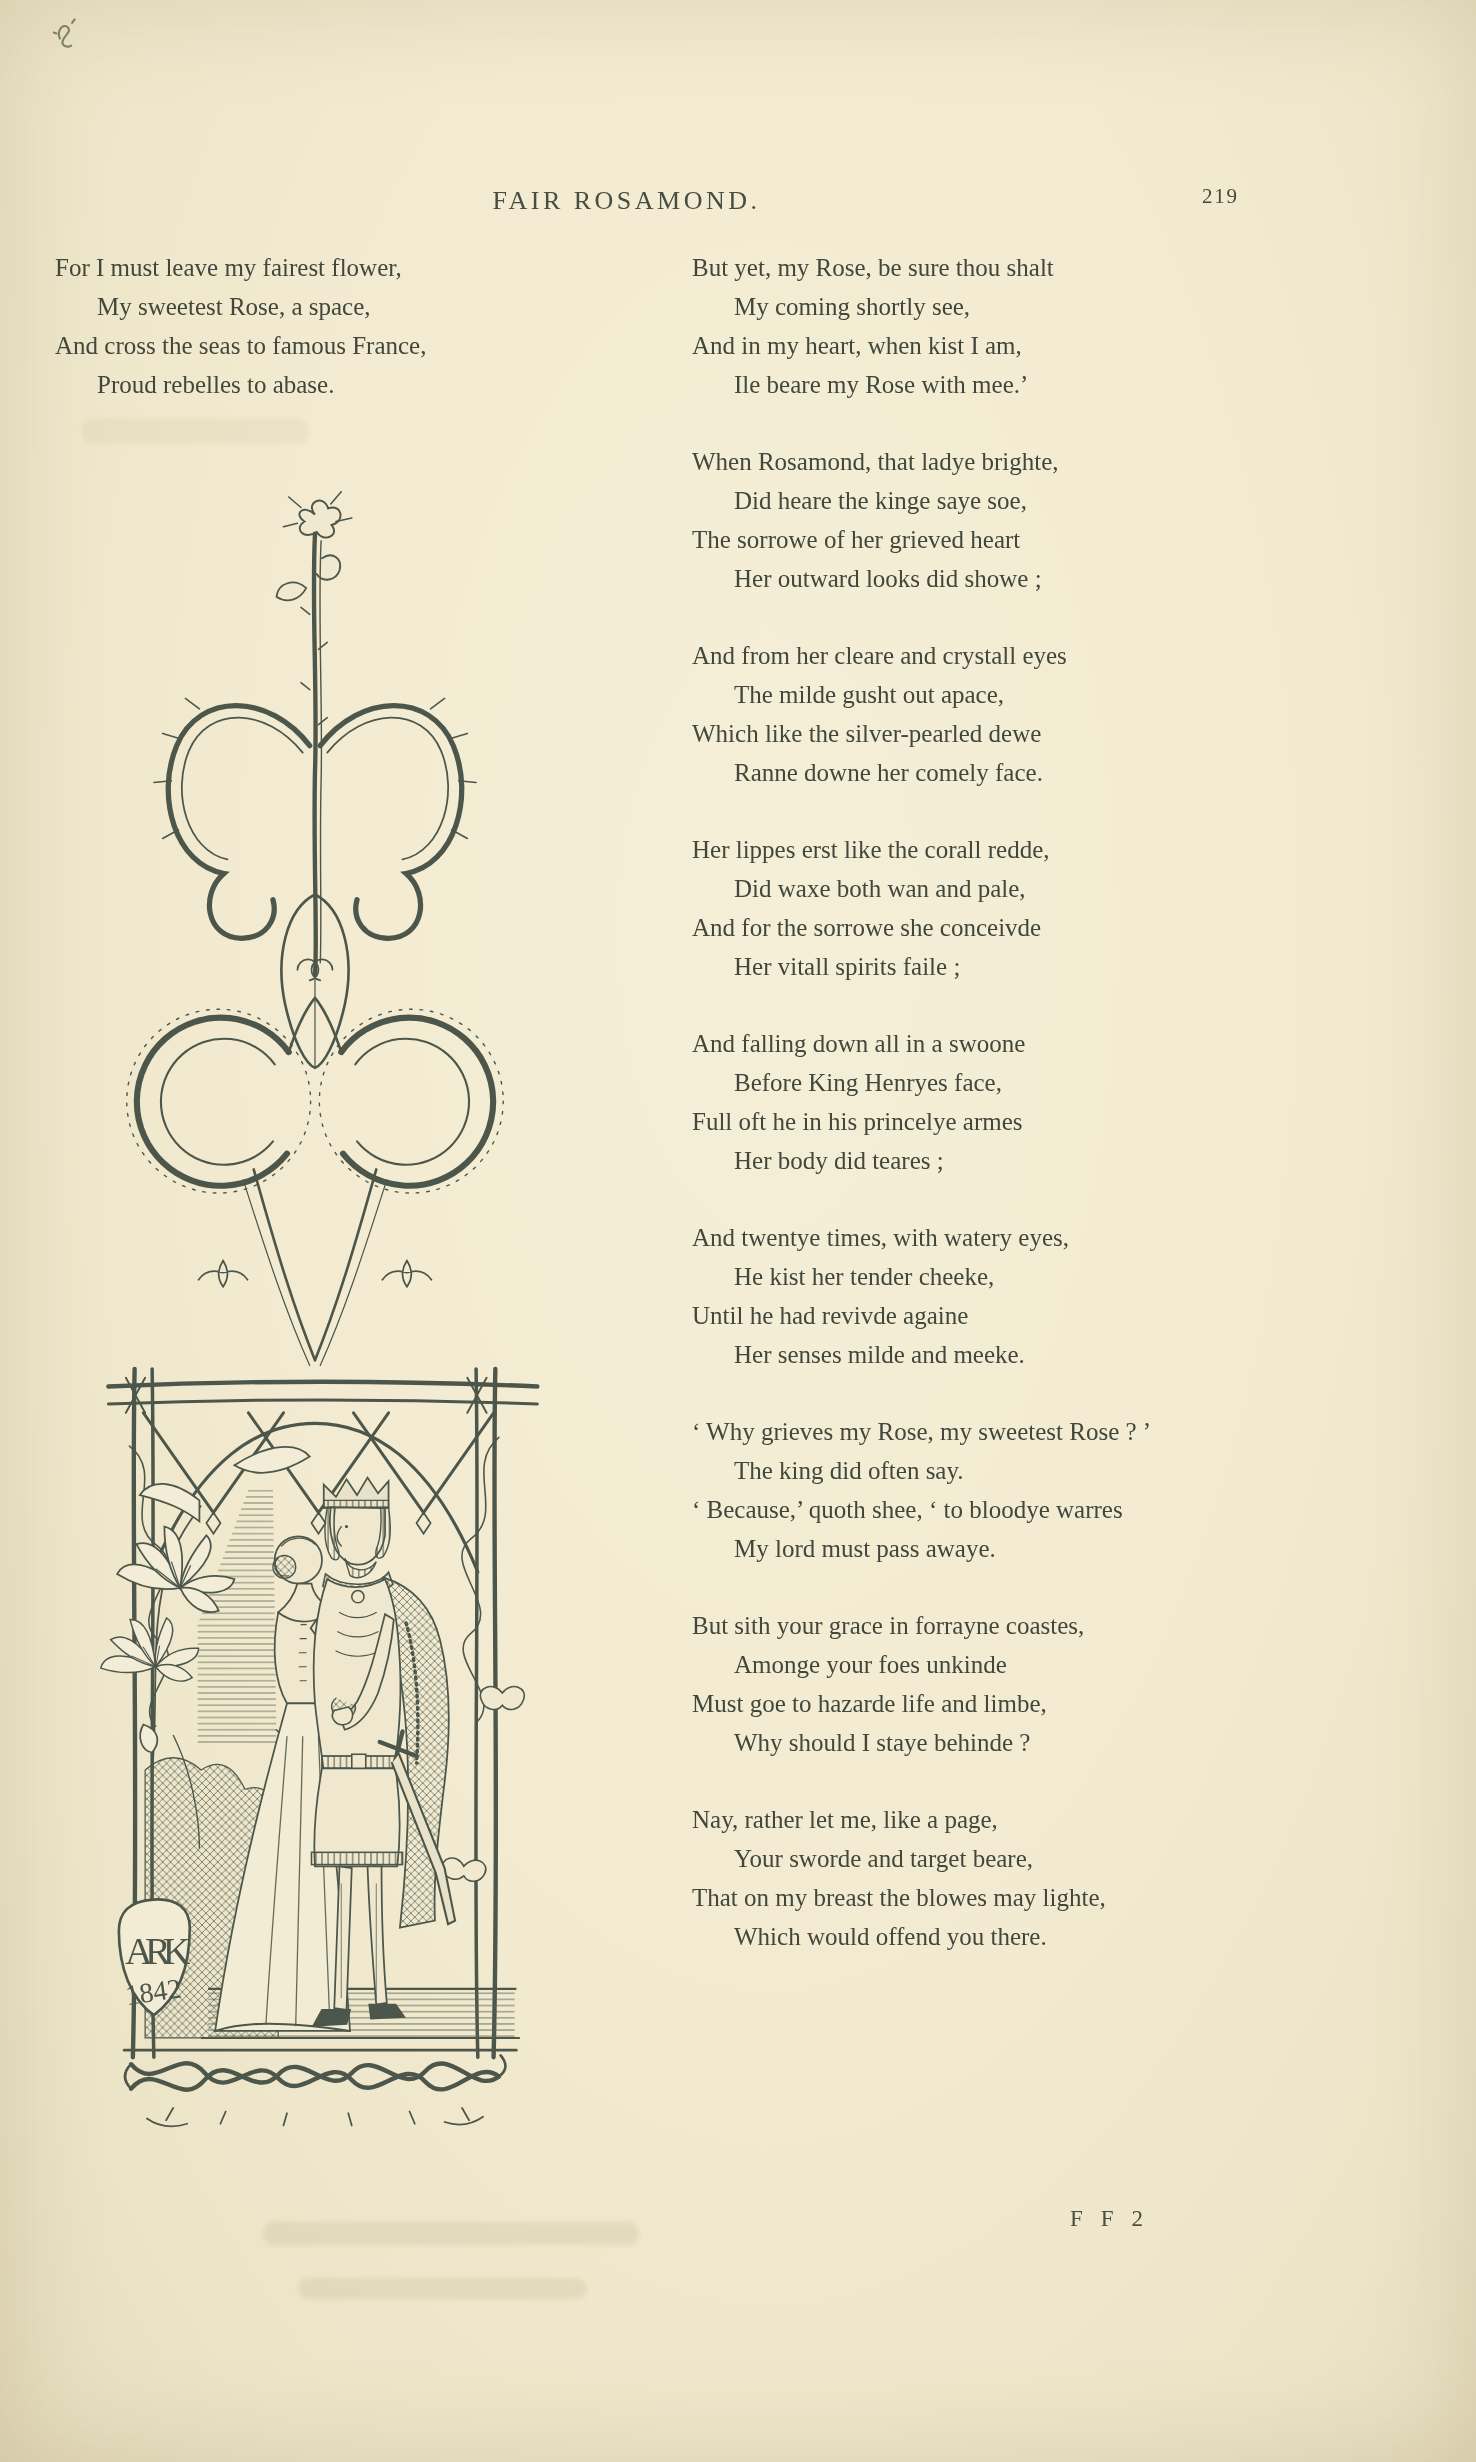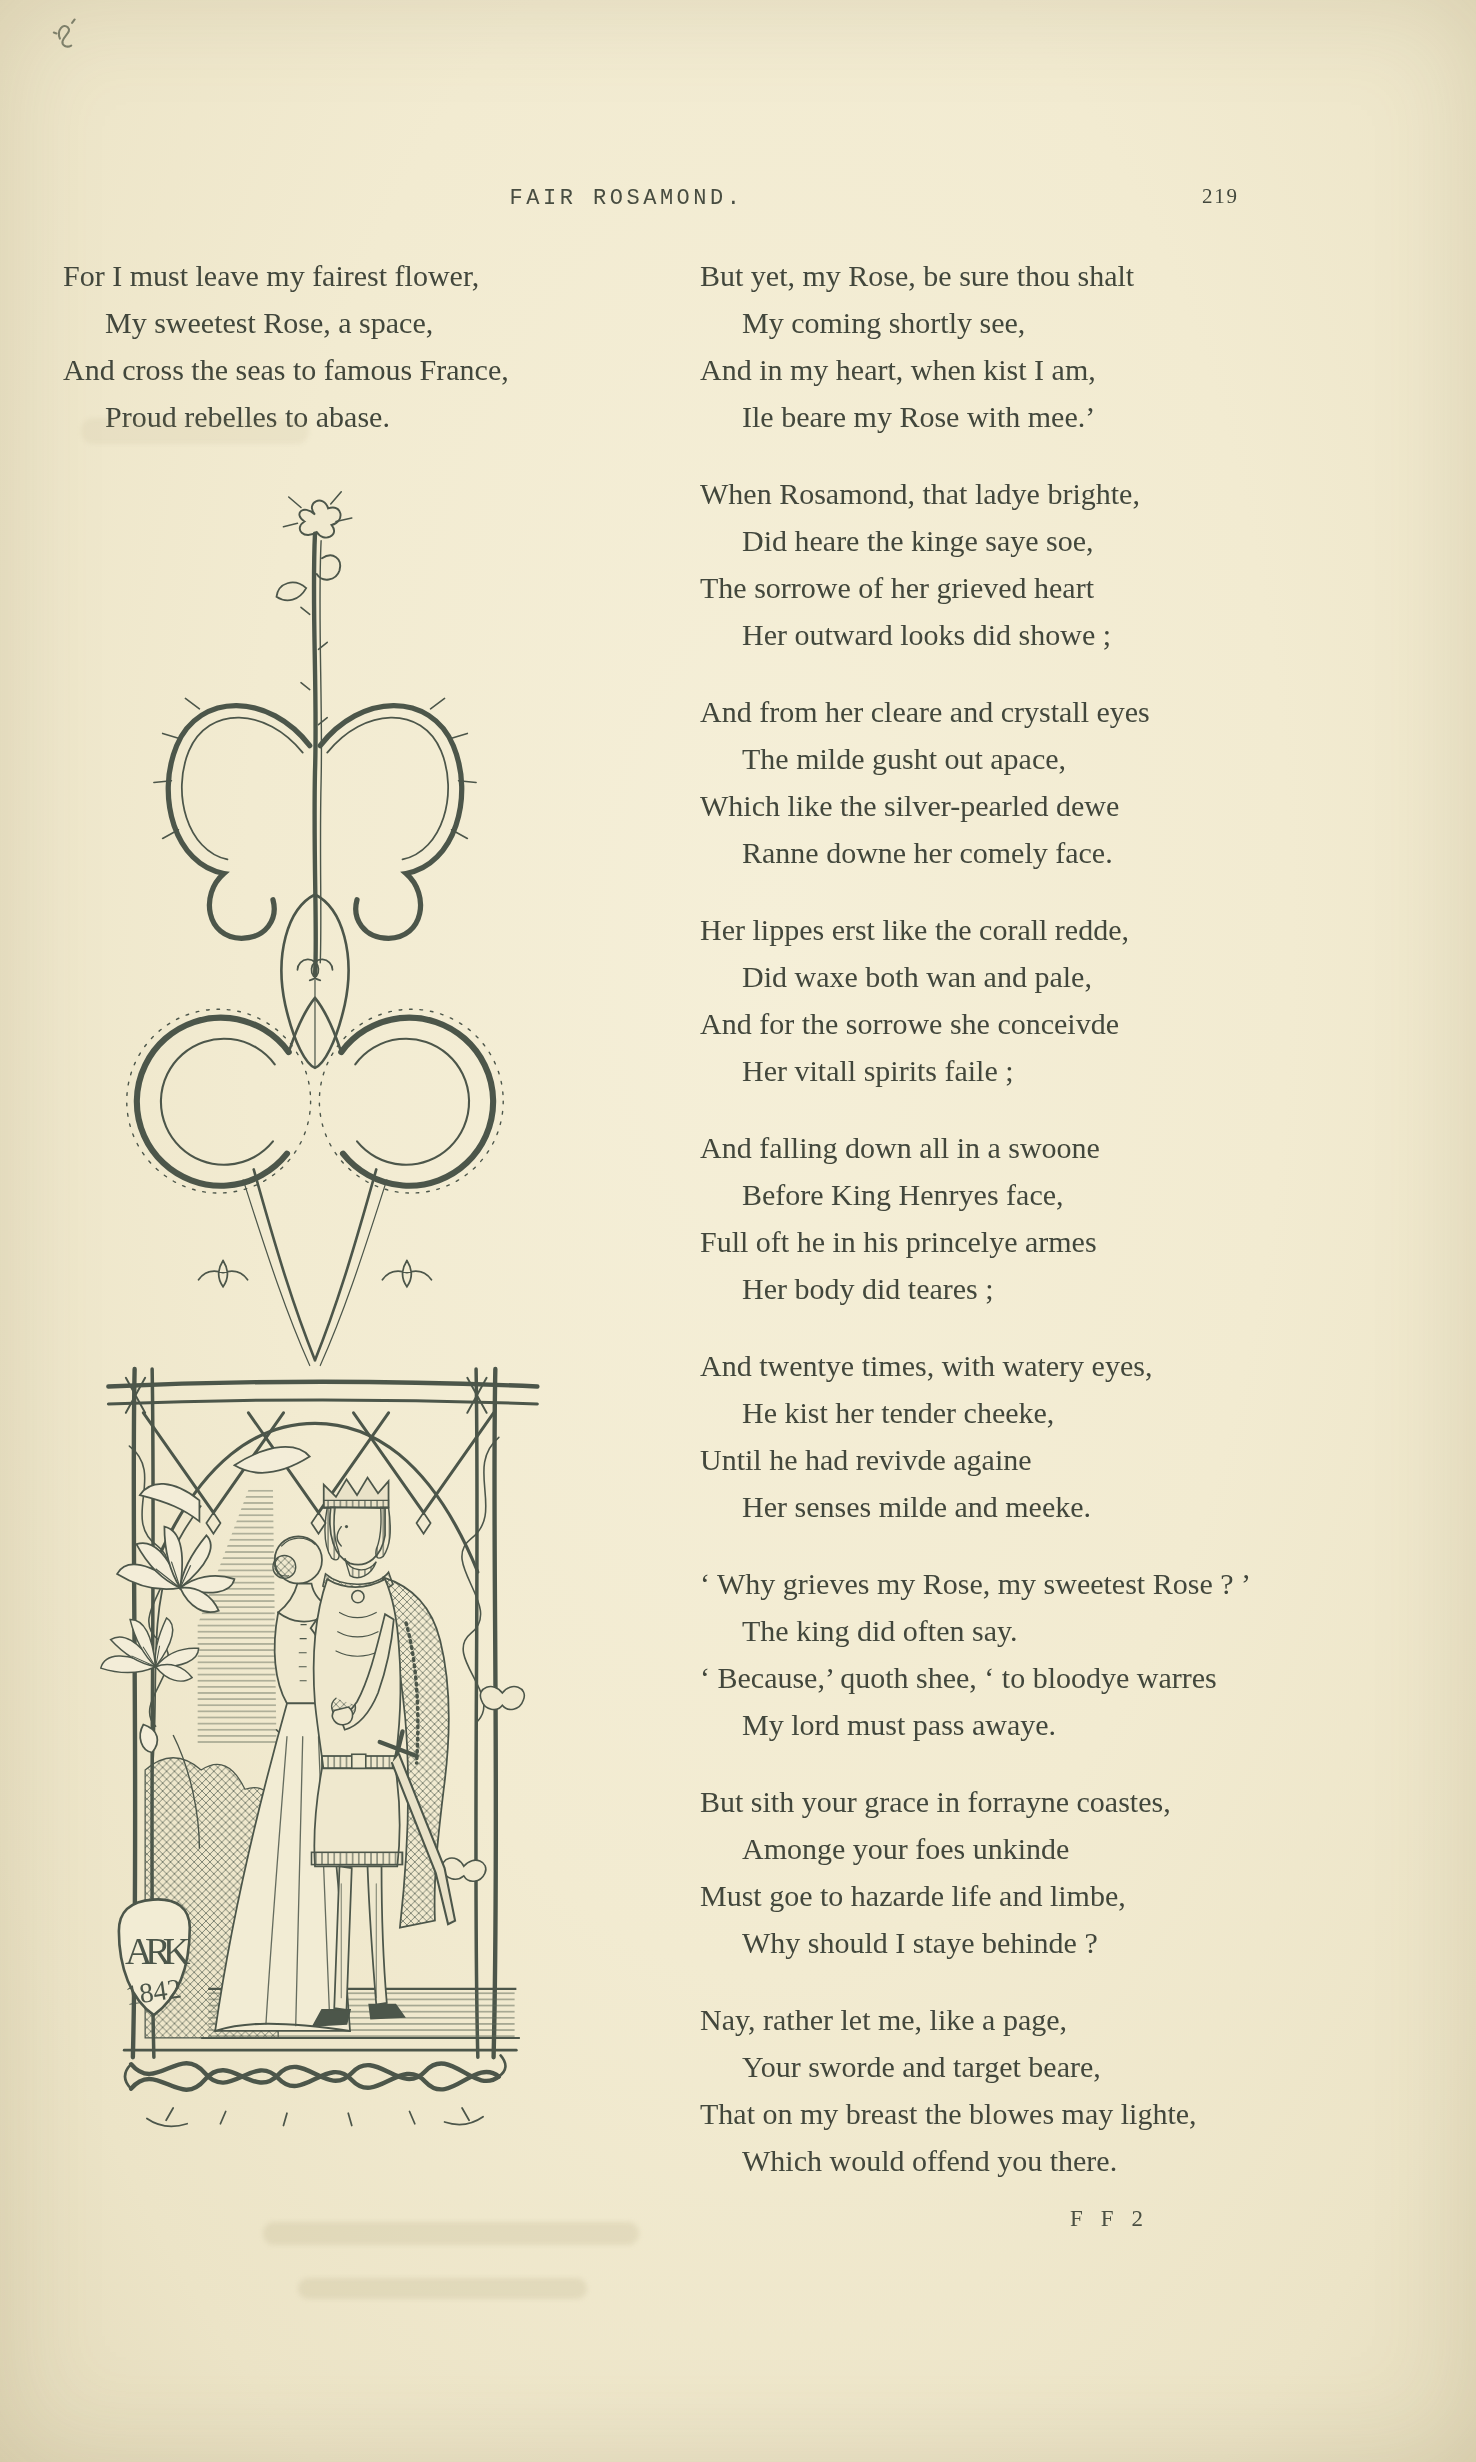--- a/index.html
+++ b/index.html
@@ -4,28 +4,28 @@
 <style>
   html,body { margin:0; padding:0; background:#d8d0b4; }
   .page {
     position:relative; width:1477px; height:2462px; overflow:hidden;
     background: radial-gradient(ellipse at 52% 38%, #f5efd8 0%, #f2ebd1 48%, #ece4c7 82%, #e4dbbc 100%);
     box-shadow: inset 0 0 105px rgba(120,105,60,.18);
     font-family:"Liberation Serif", serif; color:#41463c;
   }
   .title {
     position:absolute; left:460px; top:186px; width:333px; text-align:center;
-    font-size:22px; letter-spacing:3.5px; color:#484d41; white-space:pre;font-family:Liberation Mono, monospace;
+    font-size:26px; letter-spacing:3.5px; color:#484d41; white-space:pre;
   }
   .page-num { position:absolute; left:1192px; top:184px; font-size:21px; letter-spacing:1.8px; color:#43483d;margin-left:10px; }
   .col { position:absolute; }
   .left-col { left:55px; top:248px; width:578px; }
   .right-col { left:692px; top:248px; width:674px; }
   .stanza { margin:0 0 38px 0; }
-  .line { margin:8px; font-size:30px; line-height:39px; white-space:pre; color:#42473c; }
+  .line { margin:0; font-size:25px; line-height:39px; white-space:pre; color:#42473c; }
   .indent { padding-left:42px; }
   .sig { position:absolute; left:1070px; top:2206px; font-size:23px; letter-spacing:6.1px; color:#4a4f42; }
   .engraving { position:absolute; left:68px; top:483px; width:536px; height:1674px; }
   .ink-mark { position:absolute; left:51px; top:15.8px; opacity:.75; }
   .smudge { position:absolute; background:rgba(164,152,108,.16); border-radius:12.3px; filter:blur(2.6px); }
   .smudge.s1 { left:263px; top:2222px; width:376px; height:23px; }
   .smudge.s2 { left:298px; top:2278px; width:289px; height:21px; }
   .smudge.s3 { left:81px;  top:418px;  width:228px; height:26px; opacity:.6; }
   svg text { font-family:"Liberation Serif", serif; }
 </style>

